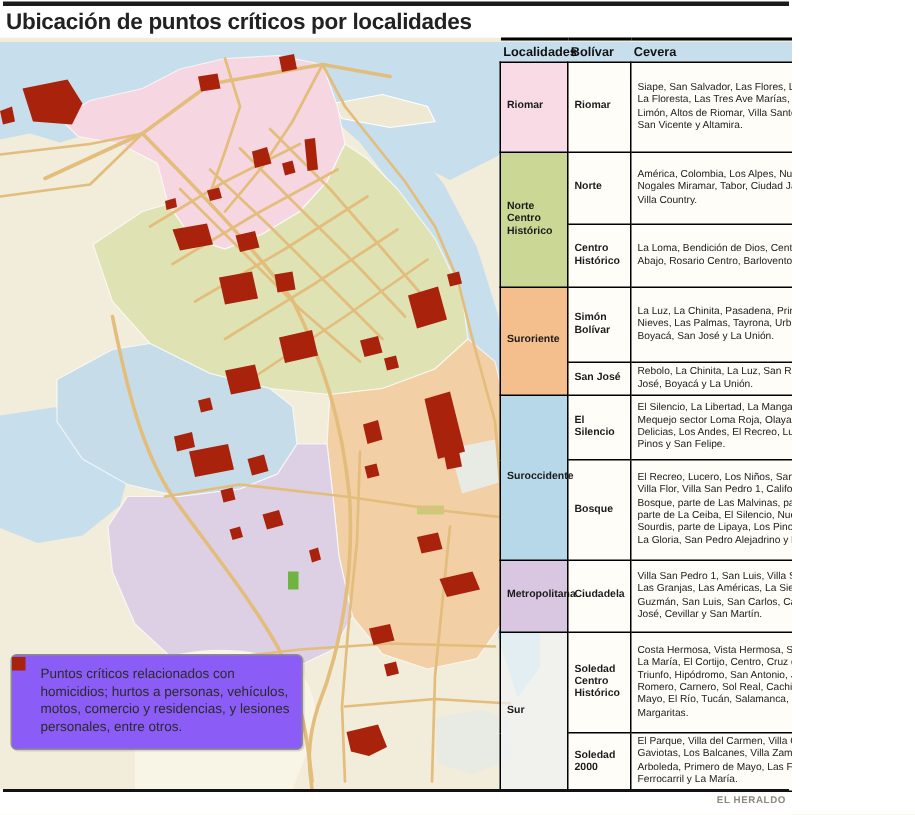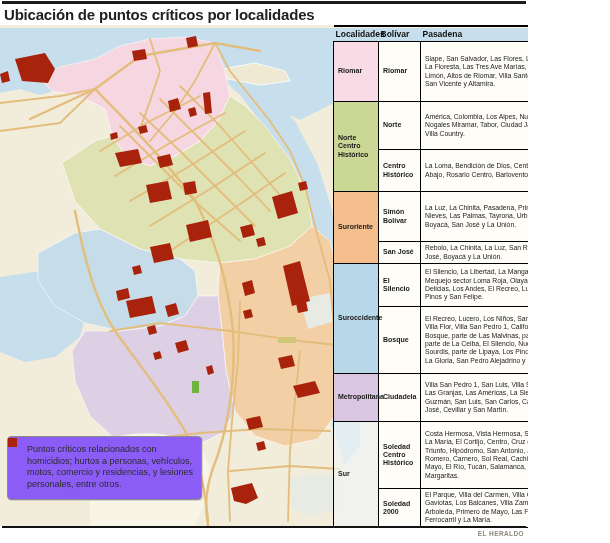--- a/index.html
+++ b/index.html
@@ -142,21 +142,21 @@
   <table class="loc-table">
     <colgroup>
         <col class="col-loc">
         <col class="col-sta">
         <col class="col-bar">
       </colgroup>
     <thead>
       <tr>
         <th>Localidades</th>
         <th>Bolívar</th>
-        <th>Pasadena</th>
+        <th>Cevera</th>
       </tr>
     </thead>
     <tbody>
       <tr style="height:60px">
         <td class="cell-loc loc-riomar">Riomar</td>
         <td class="cell-sta">Riomar</td>
         <td class="cell-bar">Siape, San Salvador, Las Flores, La Playa, Villa Carolina, La Floresta, Las Tres Ave Marías, Buenavista, Altos de Limón, Altos de Riomar, Villa Santos, Paseo La Castellana, San Vicente y Altamira.</td>
       </tr>
       <tr style="height:48px">
         <td class="cell-loc loc-nch" rowspan="2">Norte Centro Histórico</td>

